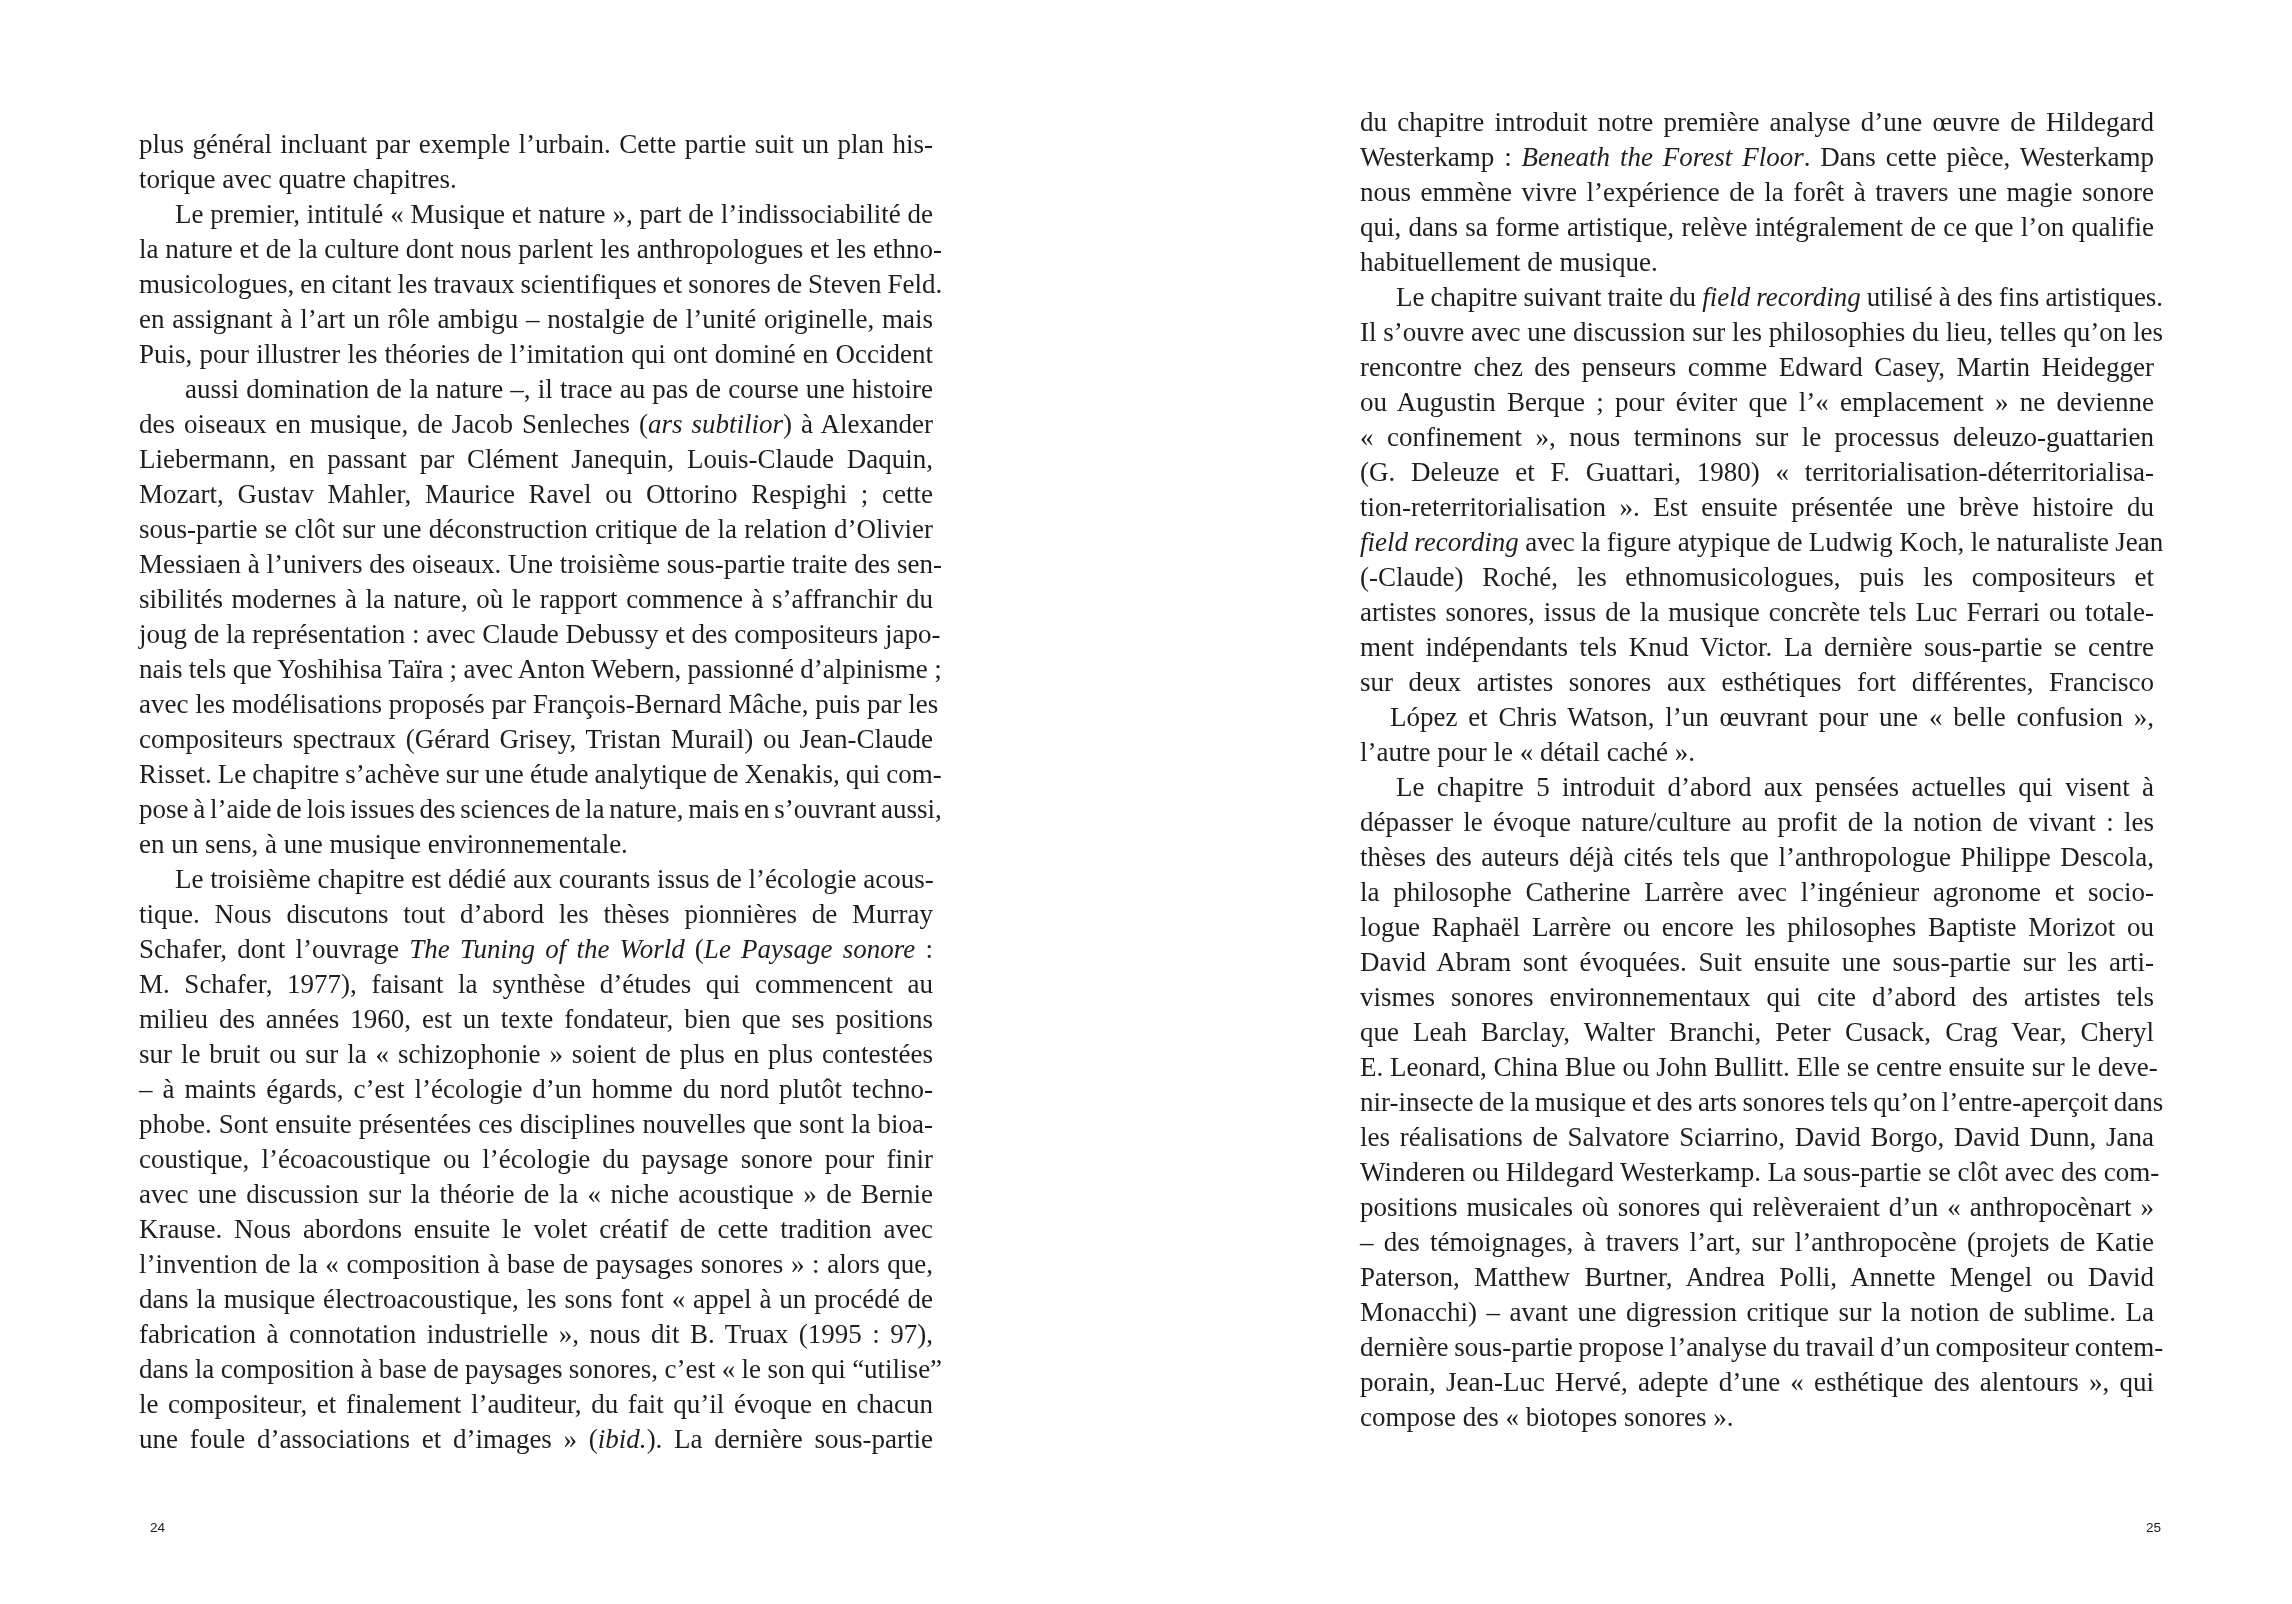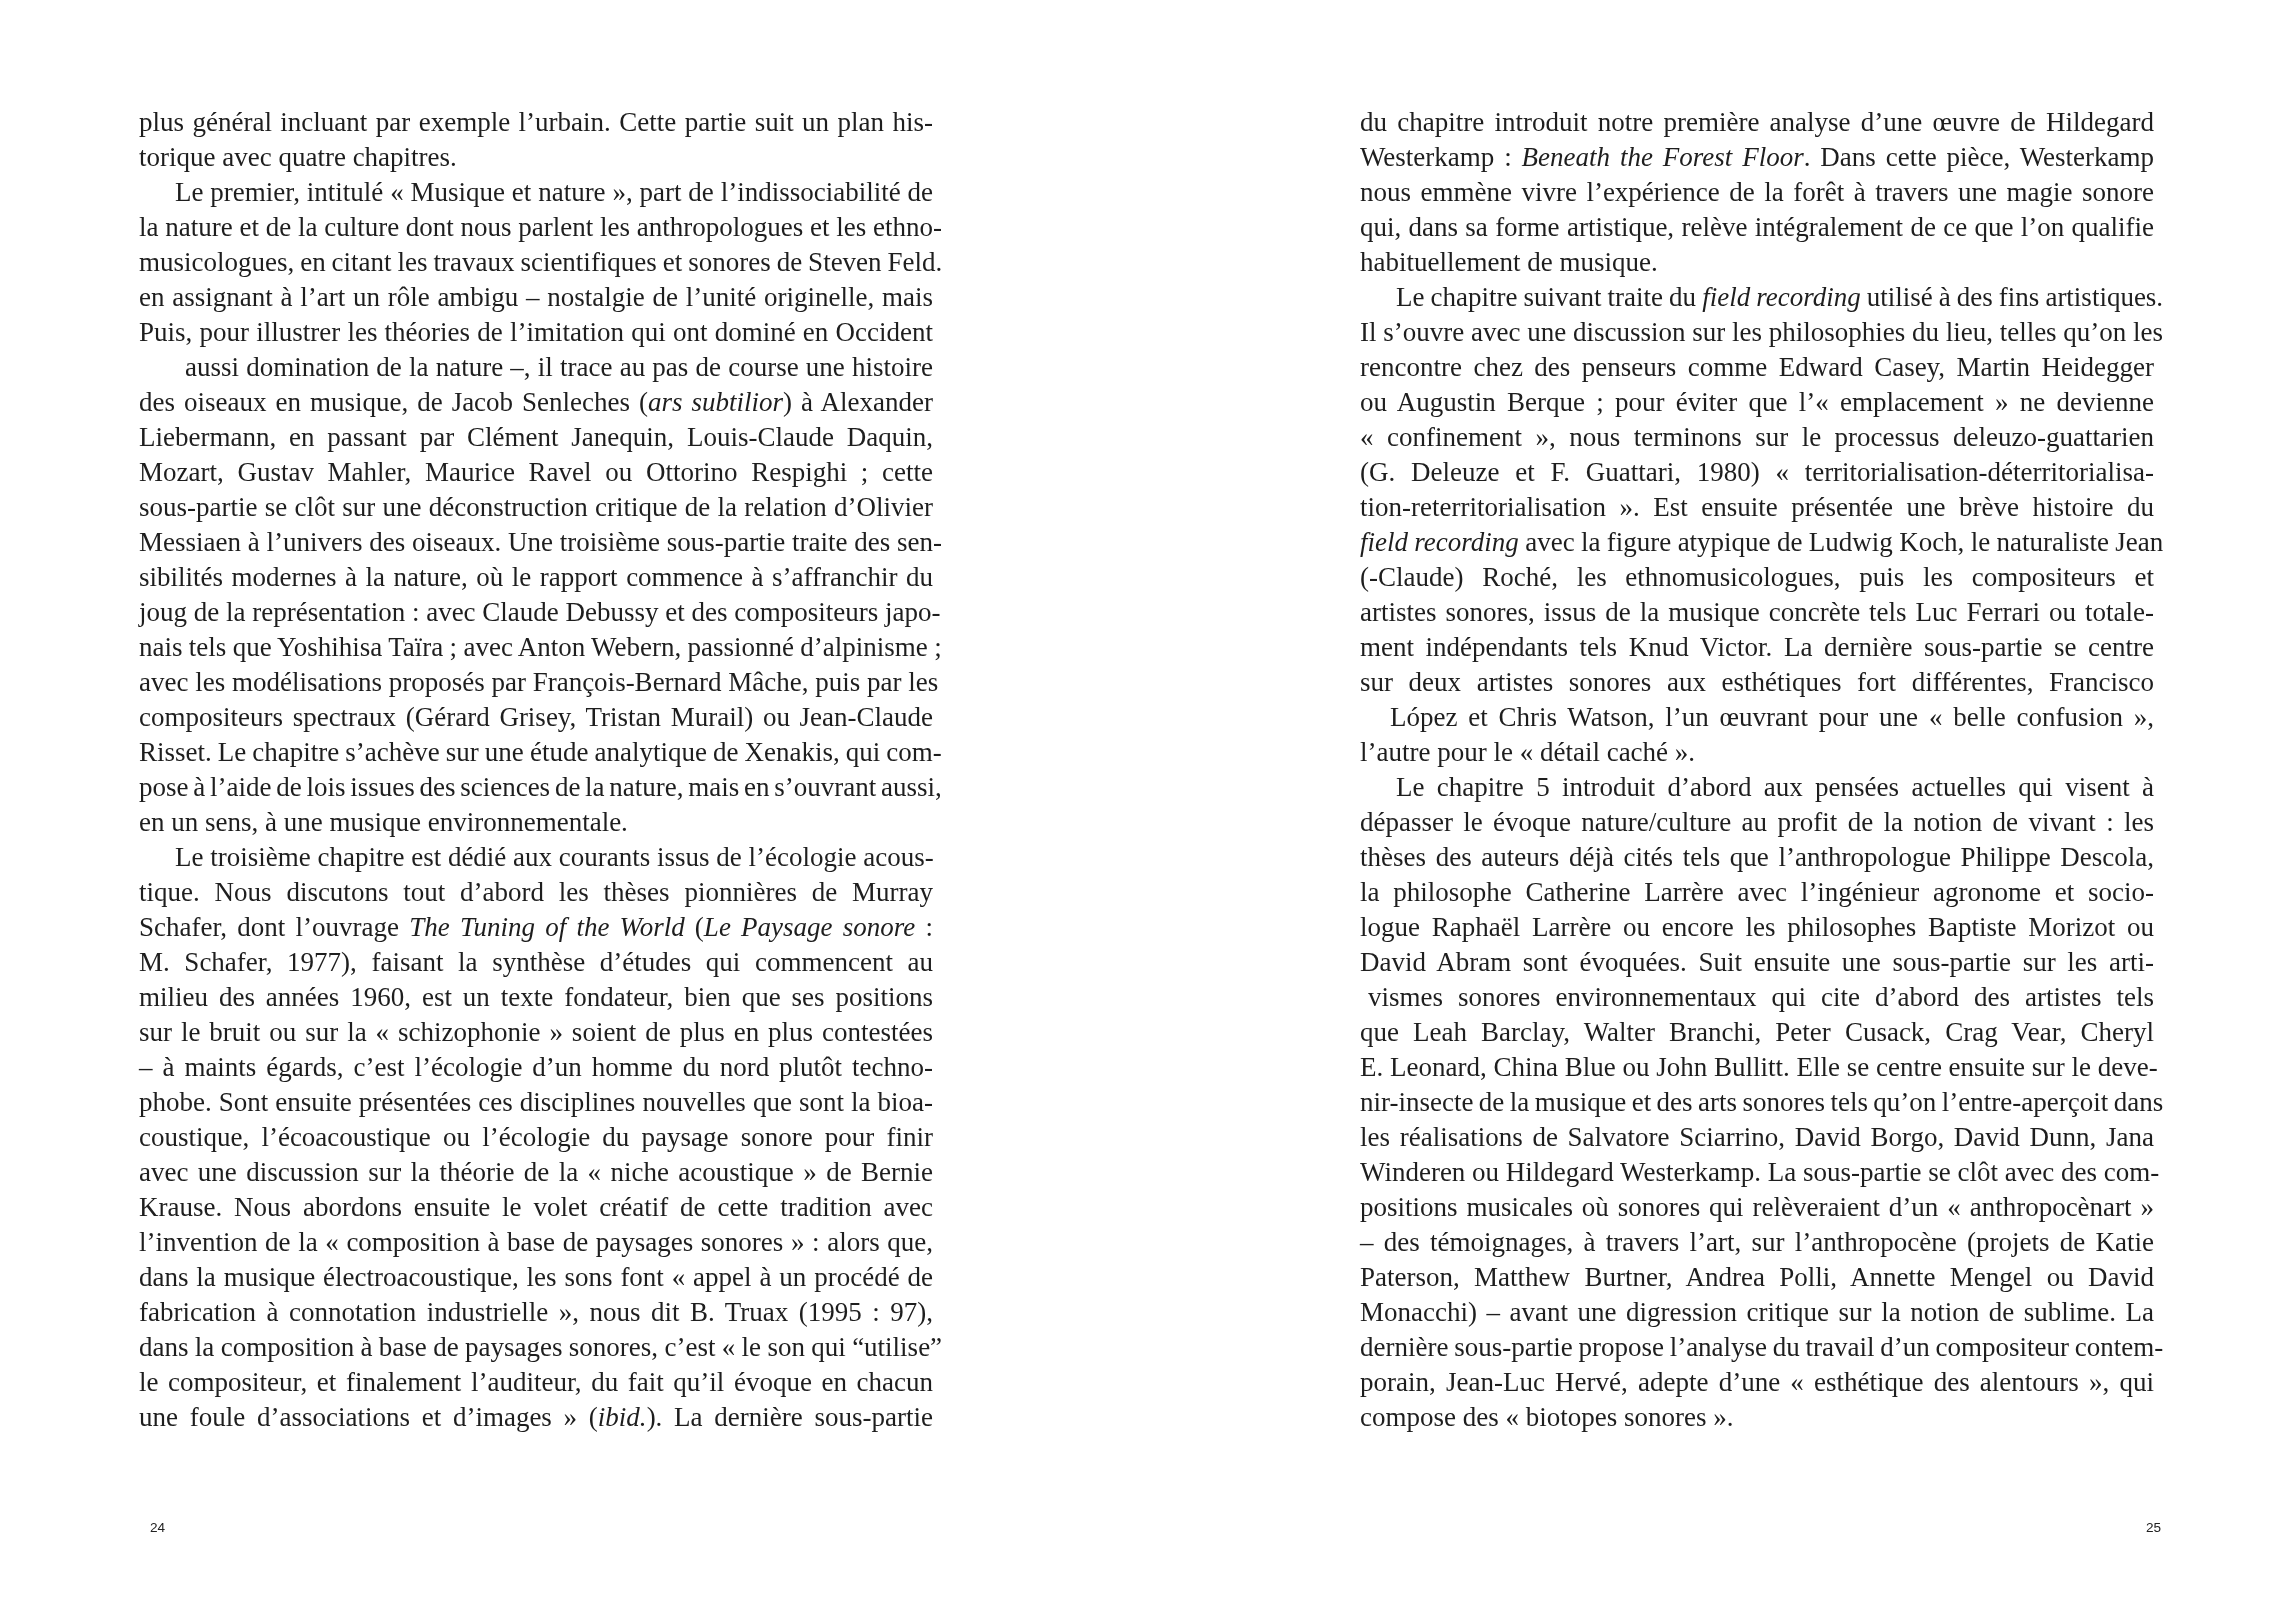--- a/index.html
+++ b/index.html
@@ -57,21 +57,21 @@
       color: #222;
     }
     .page.left .folio { left: 150px; }
     .page.right .folio { left: 1000px; text-align: right; }
   </style>
 </head>
 <body>
 
 <div class="page left">
   <div class="column">
-      <div class="line" style="word-spacing: 0px;"><span>plus général incluant par exemple l’urbain. Cette partie suit un plan his-</span></div>
+      <div class="line" style="word-spacing: 0px; margin-top: 22px;"><span>plus général incluant par exemple l’urbain. Cette partie suit un plan his-</span></div>
       <div class="line last"><span>torique avec quatre chapitres.</span></div>
       <div class="line indent" style="word-spacing: 0px;"><span>Le premier, intitulé « Musique et nature », part de l’indissociabilité de</span></div>
       <div class="line" style="word-spacing: 0px;"><span>la nature et de la culture dont nous parlent les anthropologues et les ethno-</span></div>
       <div class="line" style="word-spacing: -0.8px;"><span>musicologues, en citant les travaux scientifiques et sonores de Steven Feld.</span></div>
       <div class="line" style="word-spacing: 0px;"><span>en assignant à l’art un rôle ambigu – nostalgie de l’unité originelle, mais</span></div>
       <div class="line" style="word-spacing: 0px;"><span>Puis, pour illustrer les théories de l’imitation qui ont dominé en Occident</span></div>
       <div class="line" style="word-spacing: 0px; margin-left: 46px;"><span>aussi domination de la nature –, il trace au pas de course une histoire</span></div>
       <div class="line" style="word-spacing: 0px;"><span>des oiseaux en musique, de Jacob Senleches (</span><i>ars subtilior</i><span>) à Alexander</span></div>
       <div class="line" style="word-spacing: 0px;"><span>Liebermann, en passant par Clément Janequin, Louis-Claude Daquin,</span></div>
       <div class="line" style="word-spacing: 0px;"><span>Mozart, Gustav Mahler, Maurice Ravel ou Ottorino Respighi ; cette</span></div>
@@ -126,21 +126,21 @@
       <div class="line" style="word-spacing: 0px;"><span>ment indépendants tels Knud Victor. La dernière sous-partie se centre</span></div>
       <div class="line" style="word-spacing: 0px;"><span>sur deux artistes sonores aux esthétiques fort différentes, Francisco</span></div>
       <div class="line" style="word-spacing: 0px; margin-left: 30px;"><span>López et Chris Watson, l’un œuvrant pour une « belle confusion »,</span></div>
       <div class="line last"><span>l’autre pour le « détail caché ».</span></div>
       <div class="line indent" style="word-spacing: 0px;"><span>Le chapitre 5 introduit d’abord aux pensées actuelles qui visent à</span></div>
       <div class="line" style="word-spacing: 0px;"><span>dépasser le évoque nature/culture au profit de la notion de vivant : les</span></div>
       <div class="line" style="word-spacing: 0px;"><span>thèses des auteurs déjà cités tels que l’anthropologue Philippe Descola,</span></div>
       <div class="line" style="word-spacing: 0px;"><span>la philosophe Catherine Larrère avec l’ingénieur agronome et socio-</span></div>
       <div class="line" style="word-spacing: 0px;"><span>logue Raphaël Larrère ou encore les philosophes Baptiste Morizot ou</span></div>
       <div class="line" style="word-spacing: 0px;"><span>David Abram sont évoquées. Suit ensuite une sous-partie sur les arti-</span></div>
-      <div class="line" style="word-spacing: 0px; margin-left: 8px;"><span>vismes sonores environnementaux qui cite d’abord des artistes tels</span></div>
+      <div class="line" style="word-spacing: 0px;"><span>vismes sonores environnementaux qui cite d’abord des artistes tels</span></div>
       <div class="line" style="word-spacing: 0px;"><span>que Leah Barclay, Walter Branchi, Peter Cusack, Crag Vear, Cheryl</span></div>
       <div class="line" style="word-spacing: 0px;"><span>E. Leonard, China Blue ou John Bullitt. Elle se centre ensuite sur le deve-</span></div>
       <div class="line" style="word-spacing: -1.3px;"><span>nir-insecte de la musique et des arts sonores tels qu’on l’entre-aperçoit dans</span></div>
       <div class="line" style="word-spacing: 0px;"><span>les réalisations de Salvatore Sciarrino, David Borgo, David Dunn, Jana</span></div>
       <div class="line" style="word-spacing: 0px;"><span>Winderen ou Hildegard Westerkamp. La sous-partie se clôt avec des com-</span></div>
       <div class="line" style="word-spacing: 0px;"><span>positions musicales où sonores qui relèveraient d’un « anthropocènart »</span></div>
       <div class="line" style="word-spacing: 0px;"><span>– des témoignages, à travers l’art, sur l’anthropocène (projets de Katie</span></div>
       <div class="line" style="word-spacing: 0px;"><span>Paterson, Matthew Burtner, Andrea Polli, Annette Mengel ou David</span></div>
       <div class="line" style="word-spacing: 0px;"><span>Monacchi) – avant une digression critique sur la notion de sublime. La</span></div>
       <div class="line" style="word-spacing: -1px;"><span>dernière sous-partie propose l’analyse du travail d’un compositeur contem-</span></div>

